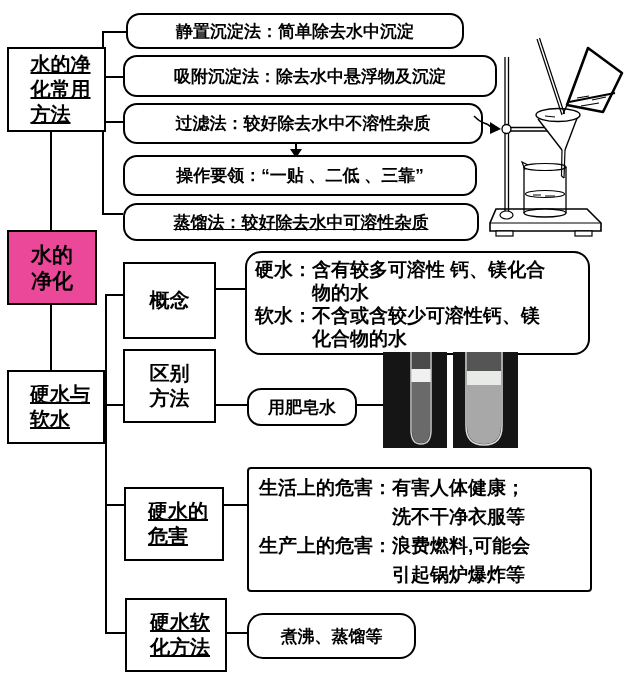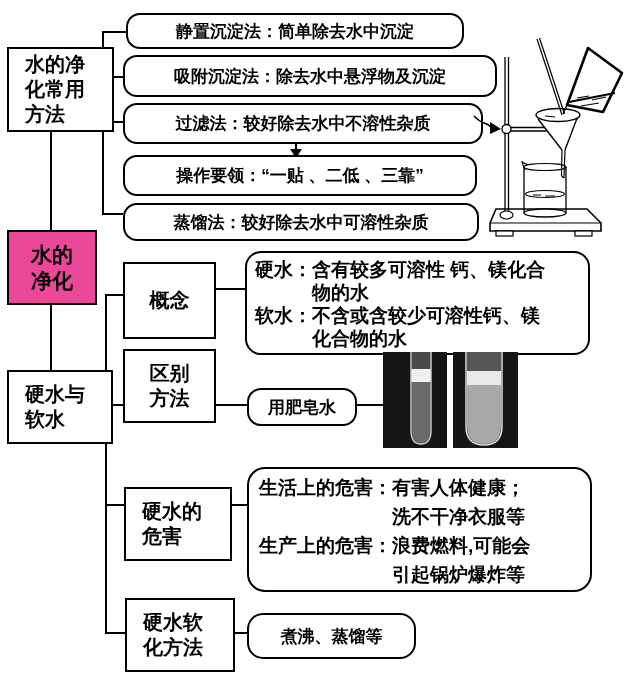--- a/index.html
+++ b/index.html
@@ -7,21 +7,21 @@
     position:relative;width:630px;height:674px;background:#fff;overflow:hidden;
     font-family:"Liberation Sans","DejaVu Sans",sans-serif;font-weight:700;color:#000;
   }
   .ln{position:absolute;background:#000;}
   .rect{
     position:absolute;border:2px solid #000;background:#fff;
     display:flex;align-items:center;justify-content:center;
     font-size:20px;line-height:25px;
   }
   .rect span{white-space:pre-line;text-align:left;display:block;}
-  .leftflush{justify-content:flex-start;padding-left:16px;}
+  .leftflush{justify-content:center;padding-left:8px;text-decoration:underline;}
   .graynode{background:#ec4899;font-size:21px;line-height:26px;}
   .round{
     position:absolute;border:2px solid #000;border-radius:14px;background:#fff;
     display:flex;align-items:center;justify-content:center;
     font-size:17px;white-space:nowrap;
   }
   .defbox{
     position:absolute;border:2px solid #000;border-radius:16px;background:#fff;
     font-size:19px;
   }
@@ -83,21 +83,21 @@
   </div>
   <div class="round" style="left:123px;top:55px;width:370px;height:38px;">
     <span>吸附沉淀法：除去水中悬浮物及沉淀</span>
   </div>
   <div class="round" style="left:123px;top:103px;width:356px;height:37px;">
     <span>过滤法：较好除去水中不溶性杂质</span>
   </div>
   <div class="round" style="left:123px;top:155px;width:350px;height:37px;">
     <span>操作要领：“一贴 、二低 、三靠”</span>
   </div>
-  <div class="round" style="left:123px;top:203px;width:352px;height:34px;">
+  <div class="round" style="left:123px;top:203px;width:352px;height:34px;text-decoration:underline;">
     <span>蒸馏法：较好除去水中可溶性杂质</span>
   </div>
 
   <div class="rect" style="left:123px;top:262px;width:89px;height:73px;">
     <span>概念</span>
   </div>
   <div class="rect" style="left:123px;top:349px;width:89px;height:70px;">
     <span>区别
 方法</span>
   </div>
@@ -120,21 +120,21 @@
       <span class="term">软水：</span>
       <span class="defv">不含或含较少可溶性钙、镁
 化合物的水</span>
     </div>
   </div>
 
   <div class="round" style="left:247px;top:388px;width:106px;height:34px;">
     <span>用肥皂水</span>
   </div>
 
-  <div class="defbox d2" style="left:247px;top:467px;width:345px;height:125px;box-sizing:border-box;border-radius:18px;">
+  <div class="defbox d2" style="left:247px;top:467px;width:345px;height:125px;box-sizing:border-box;border-radius:4px;">
     <div class="defrow">
       <span class="term">生活上的危害：</span>
       <span class="defv">有害人体健康；
 洗不干净衣服等</span>
     </div>
     <div class="defrow">
       <span class="term">生产上的危害：</span>
       <span class="defv">浪费燃料,可能会
 引起锅炉爆炸等</span>
     </div>

